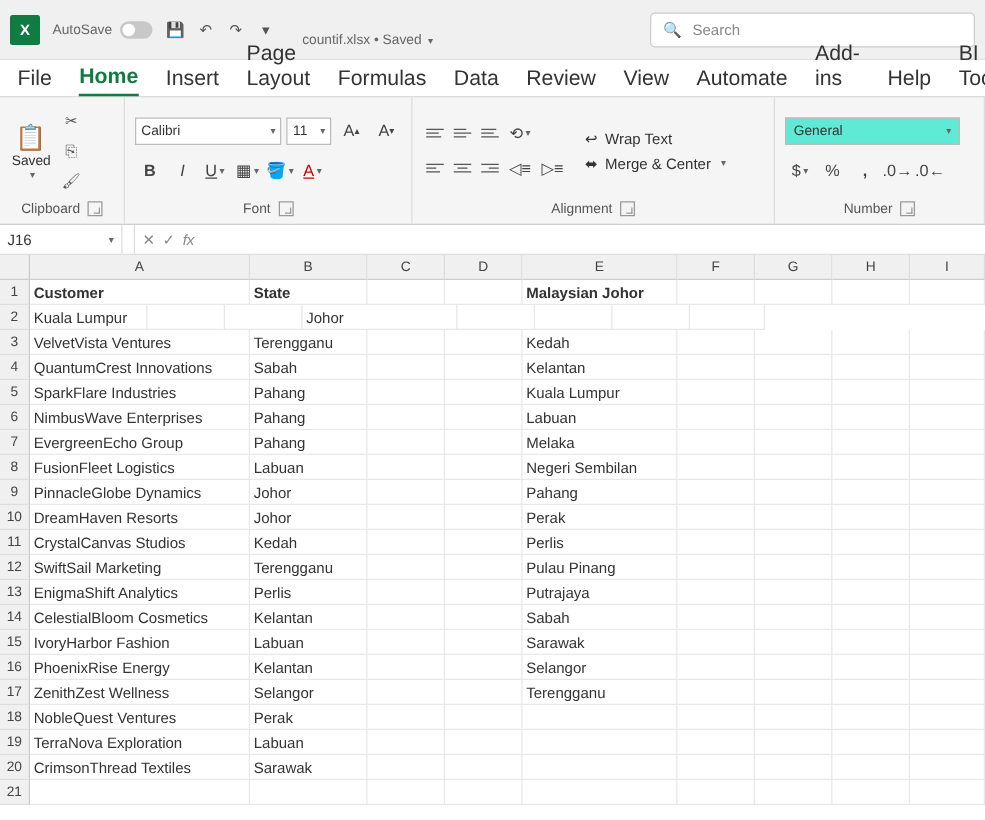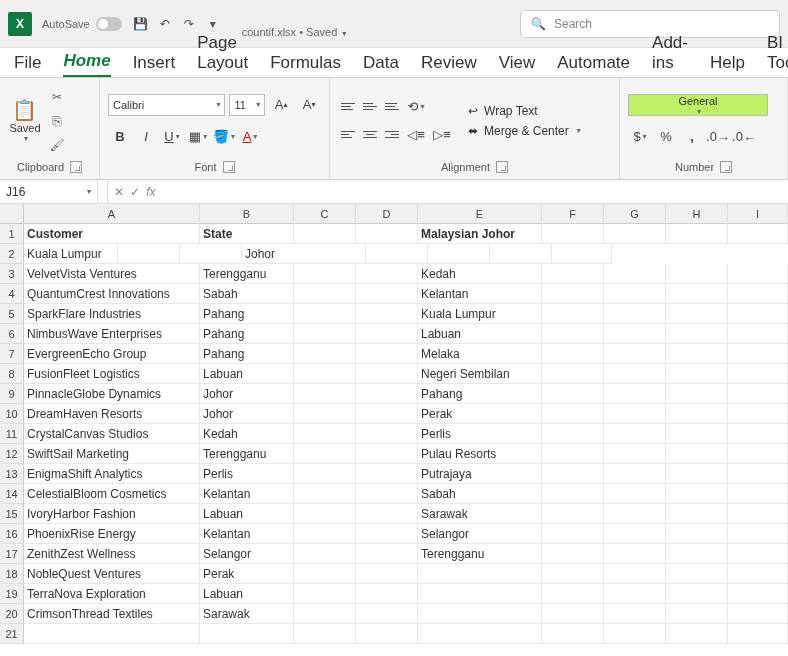--- a/index.html
+++ b/index.html
@@ -10,21 +10,21 @@
     .autosave { display: flex; align-items: center; gap: 6px; color: #666; font-size: 11px; }
     .toggle { width: 26px; height: 14px; background: #c8c8c8; border-radius: 7px; position: relative; }
     .toggle::after { content: ''; position: absolute; width: 10px; height: 10px; background: #fff; border-radius: 50%; top: 2px; left: 2px; }
     .qat { display: flex; gap: 6px; align-items: center; color: #555; }
     .qat-icon { width: 18px; height: 18px; display: flex; align-items: center; justify-content: center; cursor: pointer; }
     .filename { color: #666; font-size: 11px; margin-left: 10px; margin-top: 16px; }
     .search-box { margin-left: auto; background: #fff; border: 1px solid #ccc; border-radius: 4px; height: 28px; display: flex; align-items: center; padding: 0 10px; gap: 8px; width: 260px; color: #888; }
     
     .tabs { height: 30px; display: flex; align-items: flex-end; padding: 0 14px; gap: 22px; background: #fff; border-bottom: 1px solid #d0d0d0; }
     .tab { padding: 4px 0; font-size: 17px; cursor: pointer; color: #333; }
-    .tab.active { color: #107c41; border-bottom: 2px solid #107c41; font-weight: 600; font-style: italic; }
+    .tab.active { color: #107c41; border-bottom: 2px solid #107c41; font-weight: 600; }
     
     .ribbon { height: 102px; background: #f5f5f5; display: flex; border-bottom: 1px solid #d0d0d0; }
     .ribbon-group { border-right: 1px solid #ddd; padding: 4px 8px; display: flex; flex-direction: column; }
     .ribbon-group-content { flex: 1; display: flex; align-items: center; gap: 4px; }
     .ribbon-group-label { text-align: center; font-size: 11px; color: #555; padding: 2px 0; display: flex; justify-content: center; gap: 6px; align-items: center; }
     .launcher { width: 12px; height: 12px; border: 1px solid #999; position: relative; }
     .launcher::after { content: ''; position: absolute; width: 4px; height: 4px; border-right: 1px solid #999; border-bottom: 1px solid #999; bottom: 1px; right: 1px; }
     
     .clipboard-col { display: flex; flex-direction: column; align-items: center; gap: 2px; }
     .paste-big { width: 34px; height: 44px; display: flex; flex-direction: column; align-items: center; justify-content: center; cursor: pointer; }
@@ -38,21 +38,21 @@
     .dropdown-caret { font-size: 8px; color: #666; margin-left: 2px; }
     
     .align-top, .align-bot { display: flex; gap: 2px; align-items: center; }
     .align-bot { margin-top: 6px; }
     .align-icon { width: 20px; height: 18px; display: flex; flex-direction: column; justify-content: center; gap: 2px; cursor: pointer; padding: 0 3px; }
     .align-icon span { height: 1px; background: #555; display: block; }
     .wrap-merge { display: flex; flex-direction: column; gap: 6px; margin-left: 10px; font-size: 12px; }
     .wrap-row { display: flex; align-items: center; gap: 6px; cursor: pointer; }
     
     .number-top { display: flex; gap: 4px; align-items: center; }
-    .number-sel { border: 1px solid #bbb; height: 22px; padding: 0 6px; background: #bef264; display: flex; align-items: center; justify-content: space-between; font-size: 11px; width: 140px; flex-direction: column; }
+    .number-sel { border: 1px solid #bbb; height: 22px; padding: 0 6px; background: #5eead4; display: flex; align-items: center; justify-content: space-between; font-size: 11px; width: 140px; }
     .number-bot { display: flex; gap: 2px; margin-top: 6px; }
     
     .name-bar { height: 24px; display: flex; border-bottom: 1px solid #ddd; align-items: stretch; }
     .name-box { width: 98px; border-right: 1px solid #ddd; display: flex; align-items: center; padding: 0 6px; justify-content: space-between; font-size: 12px; }
     .fx-area { display: flex; align-items: center; padding: 0 6px; gap: 6px; flex: 1; }
     .fx-btn { color: #888; cursor: pointer; font-size: 12px; }
     .formula-input { border: none; flex: 1; height: 20px; outline: none; font-size: 12px; }
     
     .grid { display: flex; }
     .row-headers { display: flex; flex-direction: column; }
@@ -432,21 +432,21 @@
           <div class="cell cF"></div>
           <div class="cell cG"></div>
           <div class="cell cH"></div>
           <div class="cell cI"></div>
         </div>
         <div class="data-row">
           <div class="cell cA">SwiftSail Marketing</div>
           <div class="cell cB">Terengganu</div>
           <div class="cell cC"></div>
           <div class="cell cD"></div>
-          <div class="cell cE">Pulau Resorts</div>
+          <div class="cell cE">Pulau Pinang</div>
           <div class="cell cF"></div>
           <div class="cell cG"></div>
           <div class="cell cH"></div>
           <div class="cell cI"></div>
         </div>
         <div class="data-row">
           <div class="cell cA">EnigmaShift Analytics</div>
           <div class="cell cB">Perlis</div>
           <div class="cell cC"></div>
           <div class="cell cD"></div>

